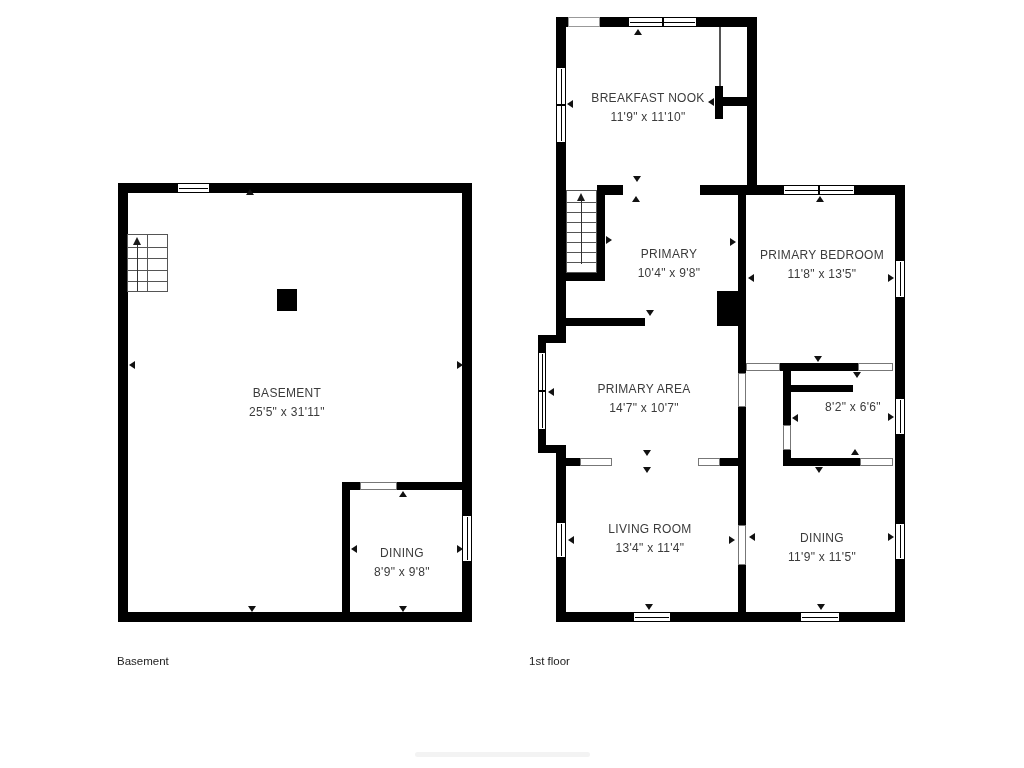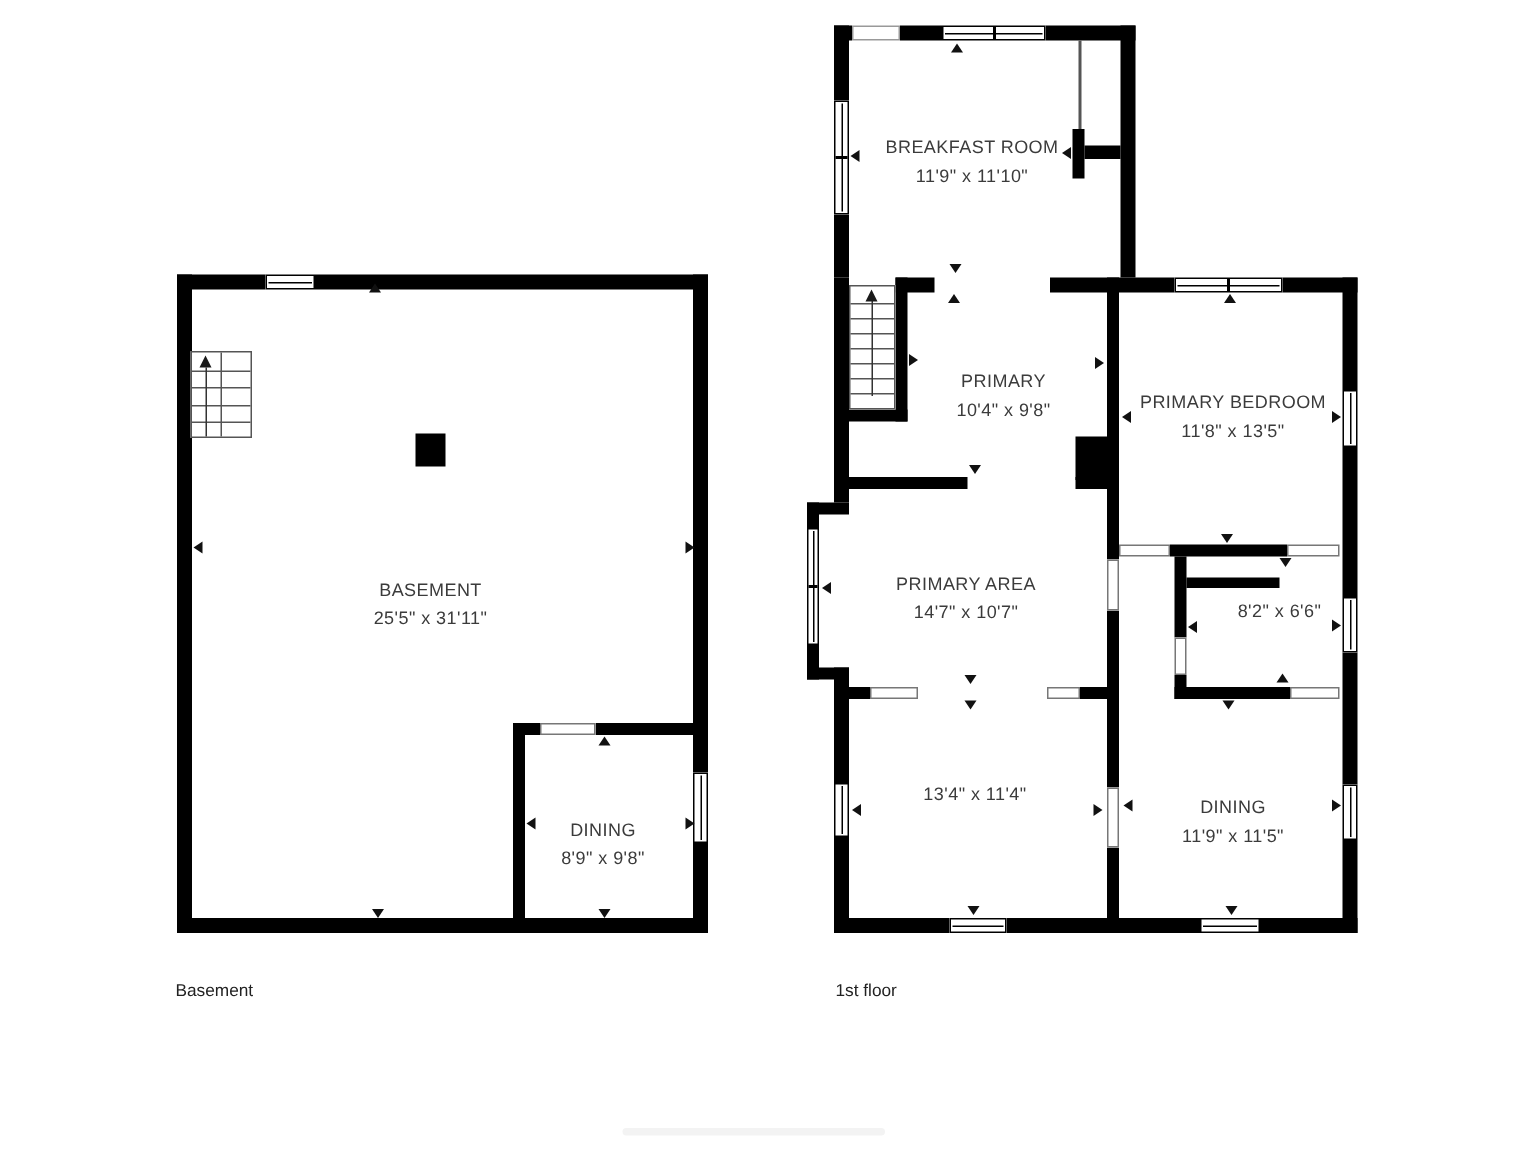--- a/index.html
+++ b/index.html
@@ -184,42 +184,43 @@
     <div class="tick down" style="left:643px;top:467px"></div>
     <div class="tick left" style="left:568px;top:536px"></div>
     <div class="tick right" style="left:729px;top:536px"></div>
     <div class="tick down" style="left:645px;top:604px"></div>
     <div class="tick down" style="left:815px;top:467px"></div>
     <div class="tick left" style="left:749px;top:533px"></div>
     <div class="tick right" style="left:888px;top:533px"></div>
     <div class="tick down" style="left:817px;top:604px"></div>
 
     <div class="label" style="left:548px;top:89px;width:200px">
-      <div>BREAKFAST ROOM</div>
+      <div>BREAKFAST NOOK</div>
       <div>11'9" x 11'10"</div>
     </div>
     <div class="label" style="left:589px;top:245px;width:160px">
       <div>PRIMARY</div>
       <div>10'4" x 9'8"</div>
     </div>
-    <div class="label" style="left:722px;top:259px;width:200px">
+    <div class="label" style="left:722px;top:246px;width:200px">
       <div>PRIMARY BEDROOM</div>
       <div>11'8" x 13'5"</div>
     </div>
     <div class="label" style="left:544px;top:380px;width:200px">
       <div>PRIMARY AREA</div>
       <div>14'7" x 10'7"</div>
     </div>
     <div class="label" style="left:753px;top:398px;width:200px">
       <div>8'2" x 6'6"</div>
     </div>
     <div class="label" style="left:550px;top:520px;width:200px">
+      <div>LIVING ROOM</div>
       <div>13'4" x 11'4"</div>
     </div>
     <div class="label" style="left:722px;top:529px;width:200px">
       <div>DINING</div>
       <div>11'9" x 11'5"</div>
     </div>
-    <div class="caption" style="left:557px;top:655px">1st floor</div>
+    <div class="caption" style="left:529px;top:655px">1st floor</div>
   </div>
 
   <div class="fader" style="left:415px;top:752px;width:175px;height:5px"></div>
 </div>
 
 </body></html>

